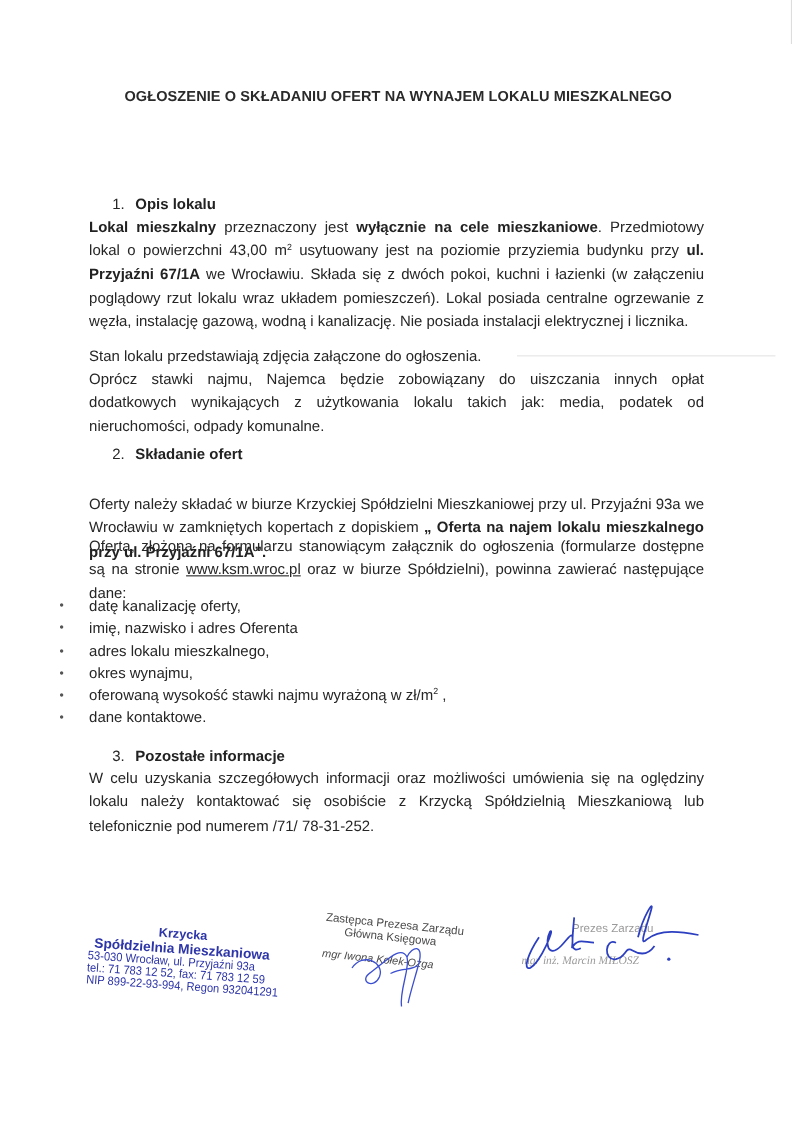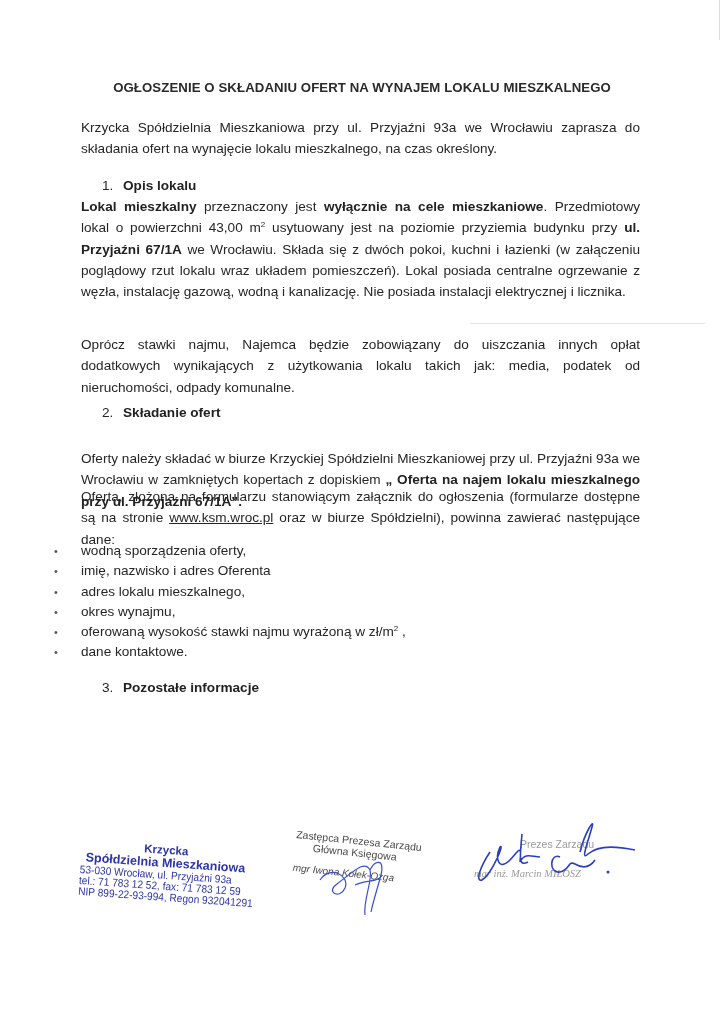--- a/index.html
+++ b/index.html
@@ -38,56 +38,59 @@
   svg.scribble { position: absolute; }
 </style>
 </head>
 <body>
 
 <div class="page">
   <div class="edge"></div>
 
   <div class="title">OGŁOSZENIE O SKŁADANIU OFERT NA WYNAJEM LOKALU MIESZKALNEGO</div>
 
-  <div class="para justify" style="top:117px;">
-    <span>Krzycka Spółdzielnia Mieszkaniowa przy ul. Przyjaźni 93a we Wrocławiu zaprasza do składania ofert na wynajęcie lokalu mieszkalnego, na czas określony.</span>
-  </div>
 
   <div class="heading" style="top:175px;">
     <span class="num">1.</span><b>Opis lokalu</b>
   </div>
   <div class="para justify" style="top:196px;">
     <b>Lokal mieszkalny</b><span> przeznaczony jest </span><b>wyłącznie na cele mieszkaniowe</b><span>. Przedmiotowy lokal o powierzchni 43,00 m</span><sup>2</sup><span> usytuowany jest na poziomie przyziemia budynku przy </span><b>ul. Przyjaźni 67/1A</b><span> we Wrocławiu. Składa się z dwóch pokoi, kuchni i łazienki (w załączeniu poglądowy rzut lokalu wraz układem pomieszczeń). Lokal posiada centralne ogrzewanie z węzła, instalację gazową, wodną i kanalizację. Nie posiada instalacji elektrycznej i licznika.</span>
+  </div>
+  <div class="para" style="top:313px;">
+    <span>Stan lokalu przedstawiają zdjęcia załączone do ogłoszenia.</span>
   </div>
   <div class="faint-line" style="left:470px; top:323px; width:235px;"></div>
   <div class="para justify" style="top:334px;">
     <span>Oprócz stawki najmu, Najemca będzie zobowiązany do uiszczania innych opłat dodatkowych wynikających z użytkowania lokalu takich jak: media, podatek od nieruchomości, odpady komunalne.</span>
   </div>
 
   <div class="heading" style="top:402px;">
     <span class="num">2.</span><b>Składanie ofert</b>
   </div>
   <div class="para justify" style="top:448px;">
     <span>Oferty należy składać w biurze Krzyckiej Spółdzielni Mieszkaniowej przy ul. Przyjaźni 93a we Wrocławiu w zamkniętych kopertach z dopiskiem </span><b>„ Oferta na najem lokalu mieszkalnego przy ul. Przyjaźni 67/1A”.</b>
   </div>
   <div class="para justify" style="top:486px;">
     <span>Oferta, złożona na formularzu stanowiącym załącznik do ogłoszenia (formularze dostępne są na stronie </span><a class="link">www.ksm.wroc.pl</a><span> oraz w biurze Spółdzielni), powinna zawierać następujące dane:</span>
   </div>
 
   <ul class="bullets">
-    <li><span class="dot">•</span><span>wodną sporządzenia oferty,</span></li>
+    <li><span class="dot">•</span><span>datę kanalizację oferty,</span></li>
     <li><span class="dot">•</span><span>imię, nazwisko i adres Oferenta</span></li>
     <li><span class="dot">•</span><span>adres lokalu mieszkalnego,</span></li>
     <li><span class="dot">•</span><span>okres wynajmu,</span></li>
     <li><span class="dot">•</span><span>oferowaną wysokość stawki najmu wyrażoną w zł/m</span><sup>2</sup><span> ,</span></li>
     <li><span class="dot">•</span><span>dane kontaktowe.</span></li>
   </ul>
 
   <div class="heading" style="top:677px;">
     <span class="num">3.</span><b>Pozostałe informacje</b>
+  </div>
+  <div class="para justify" style="top:697px;">
+    <span>W celu uzyskania szczegółowych informacji oraz możliwości umówienia się na oględziny lokalu należy kontaktować się osobiście z Krzycką Spółdzielnią Mieszkaniową lub telefonicznie pod numerem /71/ 78-31-252.</span>
   </div>
 
   <div class="stamp">
     <div class="s1">Krzycka</div>
     <div class="s2">Spółdzielnia Mieszkaniowa</div>
     <div class="s3">53-030 Wrocław, ul. Przyjaźni 93a</div>
     <div class="s3">tel.: 71 783 12 52, fax: 71 783 12 59</div>
     <div class="s3">NIP 899-22-93-994, Regon 932041291</div>
   </div>
 

